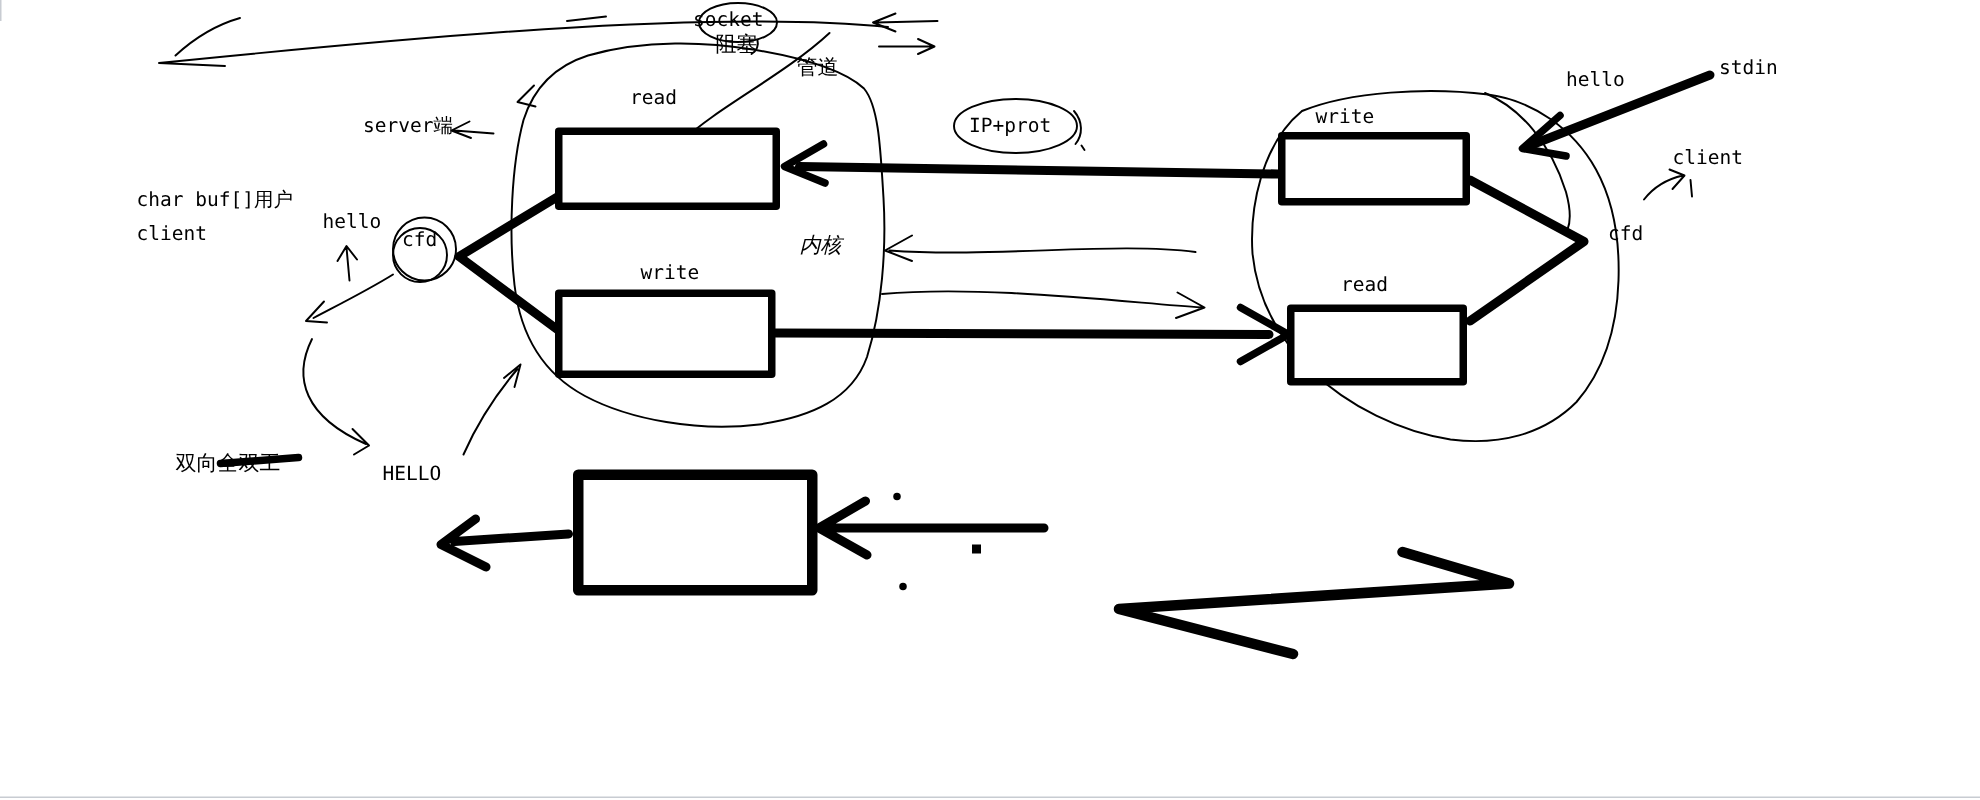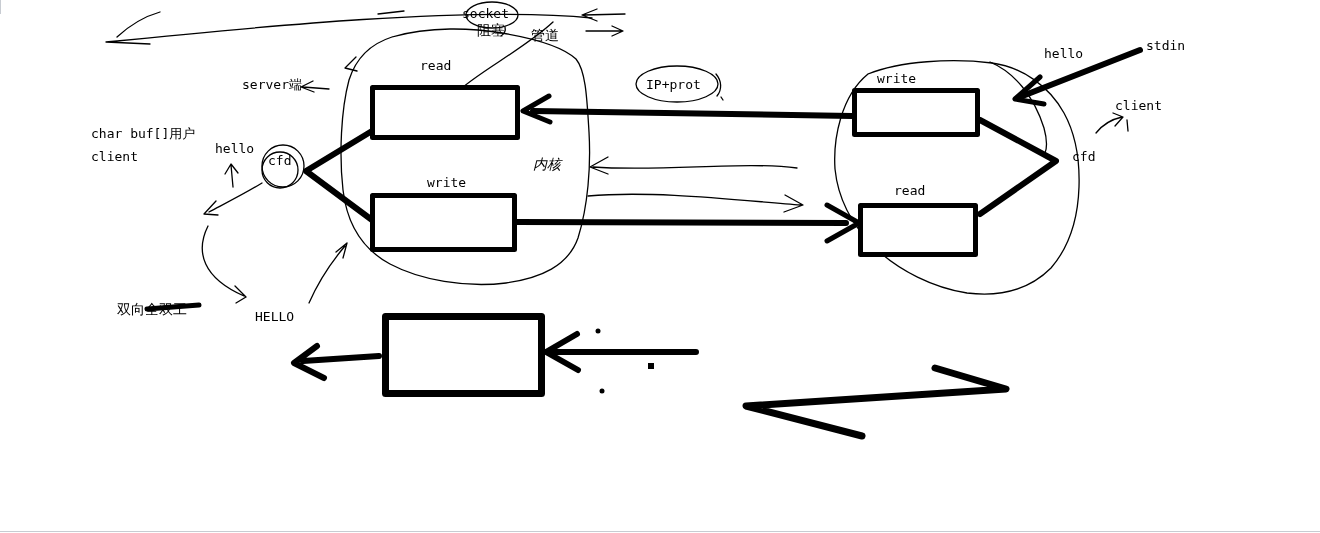--- a/index.html
+++ b/index.html
@@ -103,21 +103,21 @@
         <rect x="372.5" y="195.5" width="142" height="54"></rect>
         <rect x="854.5" y="90.5" width="123" height="44"></rect>
         <rect x="860.5" y="205.5" width="115" height="49"></rect>
         <rect stroke-width="7" x="385.5" y="316.5" width="156" height="77"></rect>
       </g>
     </g>
   </svg>
 
   <div class="label" style="left:414px;top:6px;margin-left:48px;">socket</div>
   <div class="label cjk" style="left:477px;top:7px;">阻塞</div>
-  <div class="label cjk" style="left:531px;top:12px;">管道</div>
+  <div class="label cjk" style="left:531px;top:22px;">管道</div>
   <div class="label" style="left:242px;top:77px;">server端</div>
   <div class="label" style="left:91px;top:126px;">char buf[]用户</div>
   <div class="label" style="left:91px;top:149px;">client</div>
   <div class="label" style="left:215px;top:141px;">hello</div>
   <div class="label" style="left:268px;top:153px;">cfd</div>
   <div class="label" style="left:420px;top:58px;">read</div>
   <div class="label cjk" style="left:533px;top:141px;font-style:italic;">内核</div>
   <div class="label" style="left:427px;top:175px;">write</div>
   <div class="label" style="left:646px;top:77px;">IP+prot</div>
   <div class="label" style="left:877px;top:71px;">write</div>

